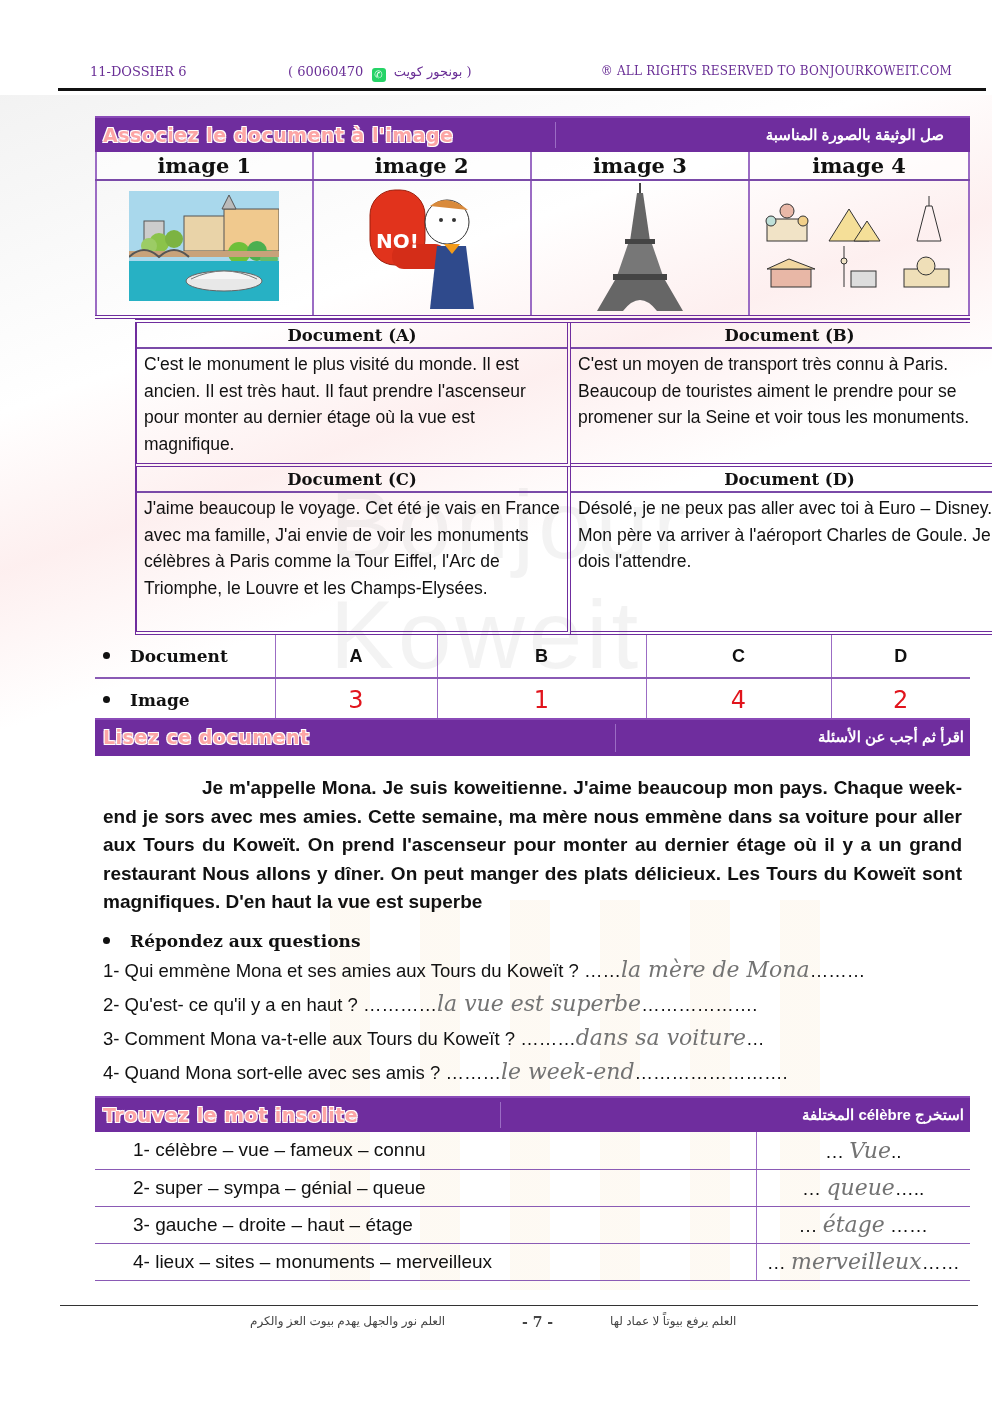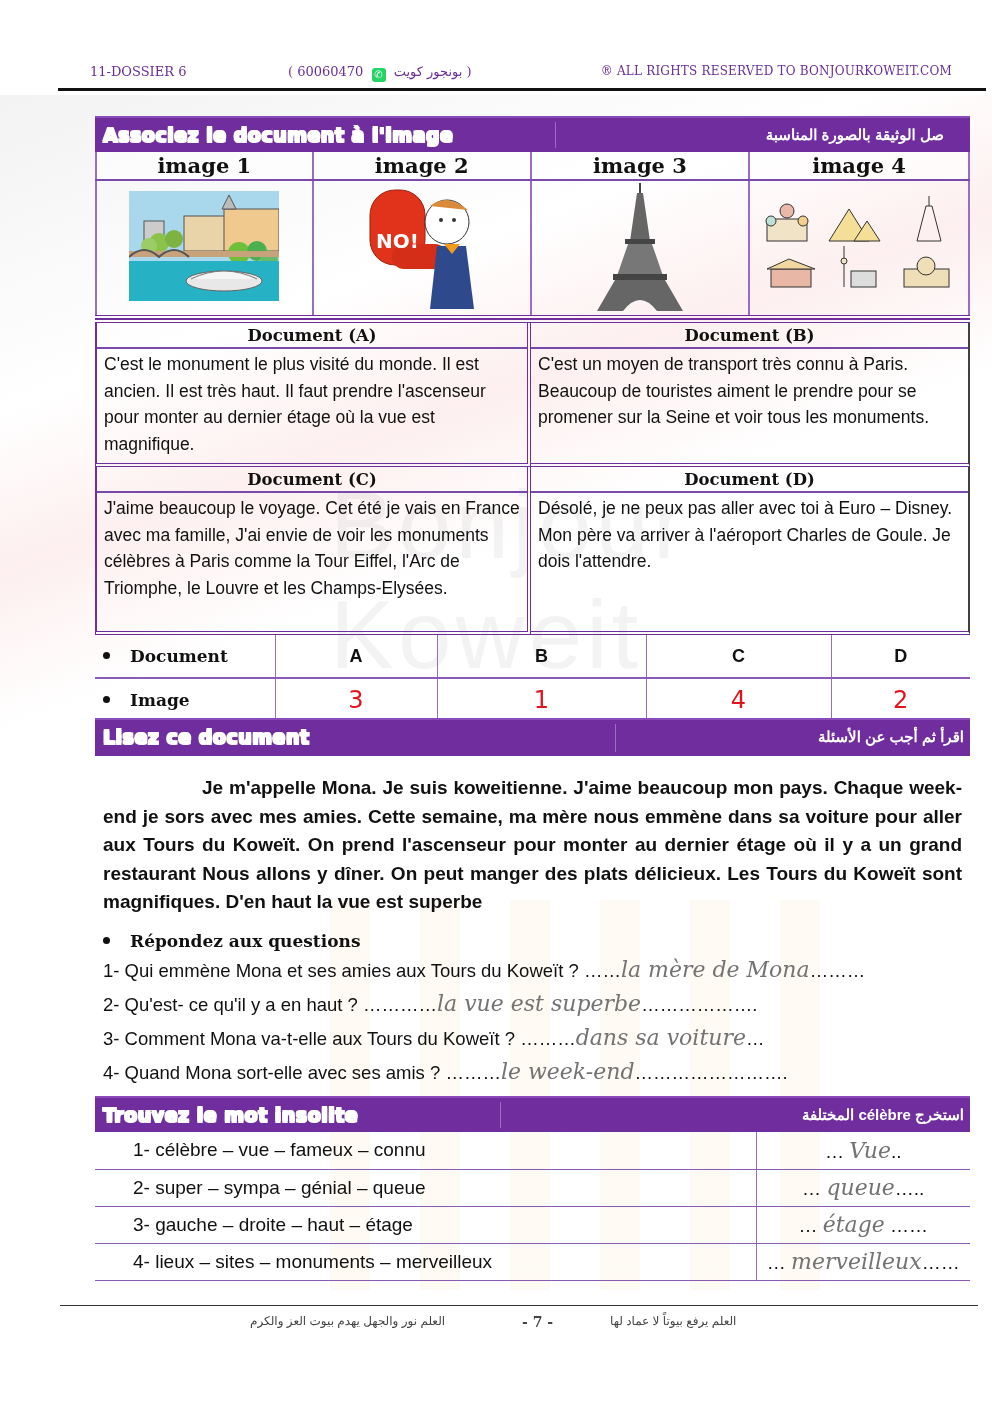--- a/index.html
+++ b/index.html
@@ -18,34 +18,34 @@
   .topbar .dossier { position: absolute; left: 30px; top: 2px; }
   .topbar .phone { position: absolute; left: 228px; top: 2px; }
   .topbar .wa { display: inline-block; width: 14px; height: 14px; border-radius: 3px; background: #25d366; color: #fff; font-size: 10px; line-height: 14px; text-align: center; vertical-align: -2px; margin: 0 4px; }
   .topbar .rights { position: absolute; right: 8px; top: 2px; font-size: 12px; letter-spacing: 0.2px; }
   .topline { position: absolute; left: 58px; top: 88px; width: 928px; height: 3px; background: #111; z-index: 2; }
 
   .sec { position: absolute; left: 95px; width: 875px; z-index: 2; }
 
   
   .banner { background: #6f2d9e; color: #fff; height: 36px; position: relative; border-top: 2px solid #8a4bb8; }
-  .banner .fr { position: absolute; left: 8px; top: 6px; font-family: "DejaVu Sans", sans-serif; font-size: 19px; font-weight: bold; color: #ffffff;
+  .banner .fr { position: absolute; left: 8px; top: 6px; font-family: "DejaVu Sans", sans-serif; font-size: 19px; font-weight: bold; color: #fca5a5;
     -webkit-text-stroke: 0; text-shadow: -1px -1px 0 #fff, 1px -1px 0 #fff, -1px 1px 0 #fff, 1px 1px 0 #fff; letter-spacing: 0.5px; }
   .banner .ar { position: absolute; right: 26px; top: 8px; font-size: 15px; font-weight: bold; color: #fff; direction: rtl; margin-left: 37px; }
   .banner .divider { position: absolute; top: 4px; bottom: 4px; width: 1px; background: #9b6cc4; }
 
   
   .imgtable { width: 875px; border-collapse: collapse; }
   .imgtable td { border-left: 2px solid #9b6cc4; border-right: 2px solid #9b6cc4; text-align: center; }
   .imgtable .hdr td { height: 28px; font-family: "DejaVu Serif", serif; font-size: 21px; font-weight: bold; border-bottom: 2px solid #7a4aa8; background: rgba(255,255,255,0.6); }
   .imgtable .pics td { height: 134px; border-bottom: 4px double #6f2d9e; vertical-align: middle; }
   .pic { display: inline-block; position: relative; }
 
   
-  .docs { display: grid; grid-template-columns: 436px 439px; border-top: 4px double #6f2d9e; }
+  .docs { display: grid; grid-template-columns: 436px 439px; border-top: 4px double #6f2d9e; margin-left: 40px; }
   .doc { border-right: 2px solid #404040; border-bottom: 4px double #6f2d9e; padding-bottom: 6px; }
   .doc.left { border-left: 2px solid #6f2d9e; border-right: 4px double #6f2d9e; }
   .doc .dt { text-align: center; font-family: "DejaVu Serif", serif; font-weight: bold; font-size: 16.5px; height: 26px; line-height: 26px; border-bottom: 2px solid #7a4aa8; }
   .doc .db { font-size: 17.5px; line-height: 26.5px; padding: 2px 6px 0 7px; color: #111; }
 
   
   .ans { width: 875px; border-collapse: collapse; }
   .ans td { height: 43px; border-right: 1px solid #9b6cc4; border-bottom: 2px solid #8a5ab5; text-align: center; font-size: 18px; font-weight: bold; }
   .ans td.lbl { text-align: left; padding-left: 8px; font-family: "DejaVu Serif", serif; font-size: 17px; font-weight: bold; }
   .ans td.lbl .bul { display: inline-block; width: 7px; height: 7px; background: #111; border-radius: 50%; margin-right: 20px; vertical-align: 3px; }

